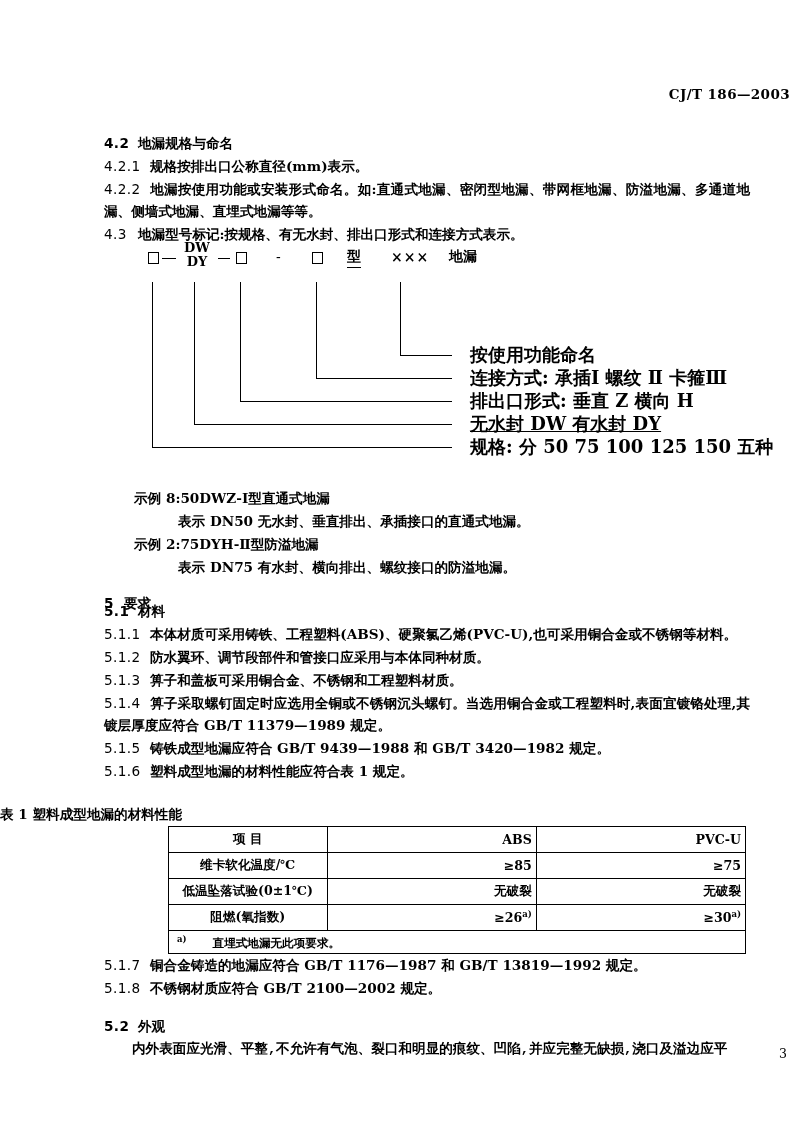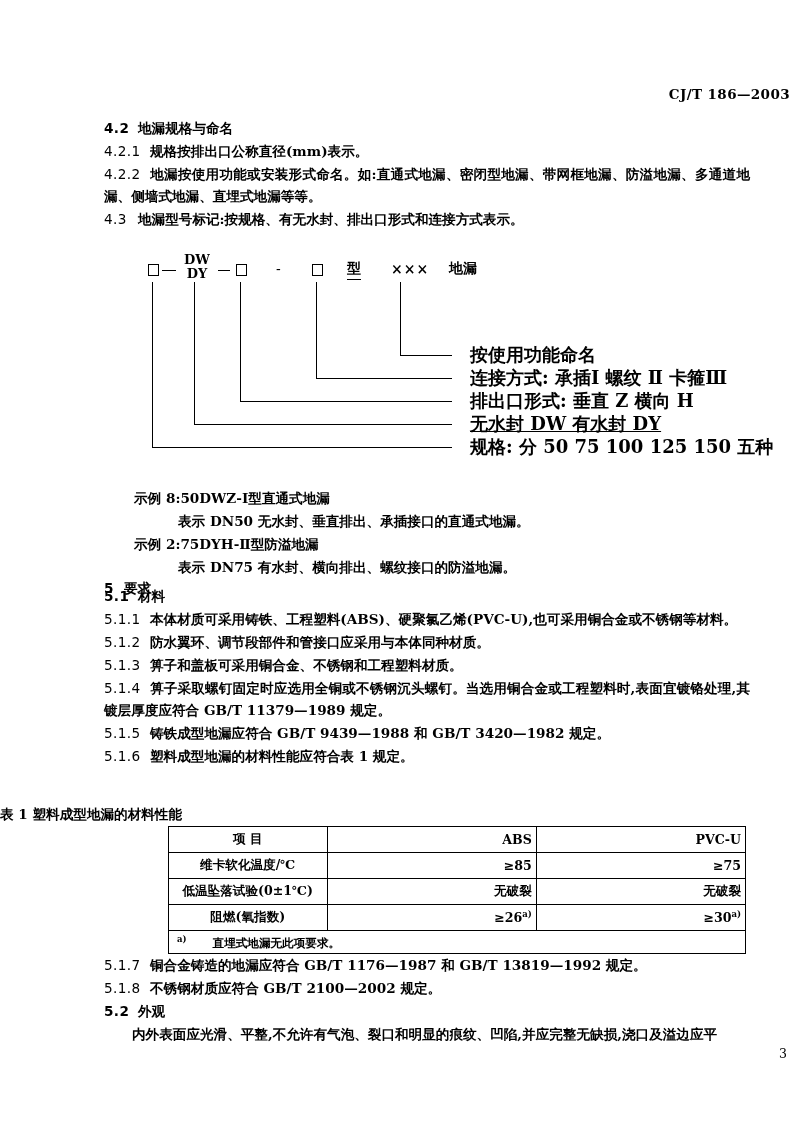--- a/index.html
+++ b/index.html
@@ -49,37 +49,37 @@
   }
   .para .num {
     display: inline-block;
     font-family: "DejaVu Sans", "Liberation Sans", sans-serif;
     font-weight: normal;
     letter-spacing: 0.4px;
   }
   .n-w1 { min-width: 34px; }
   .n-w2 { min-width: 46px; }
   .n-w3 { min-width: 20px; }
-  .heading .num { font-weight: bold; }
+  .heading .num { font-weight: bold; margin-top: 15px; }
   .heading { font-weight: bold; }
-  .indent-1 { text-indent: 28px; }
+  .indent-1 { text-indent: 28px; font-family: Liberation Mono, monospace; }
   .indent-2 { padding-left: 30px; }
   .indent-3 { padding-left: 74px; }
 
   
   .diagram {
     position: absolute;
     left: 104px;
     top: 236px;
     width: 660px;
     height: 240px;
   }
   .formula {
     position: absolute;
-    left: 0; top: 12px;
+    left: 0; top: 0;
     height: 46px;
     width: 100%;
   }
   .f-item {
     position: absolute;
     font-size: 14px;
     font-weight: bold;
     white-space: nowrap;
     font-family: "DejaVu Serif", "Liberation Serif", serif;
   }

